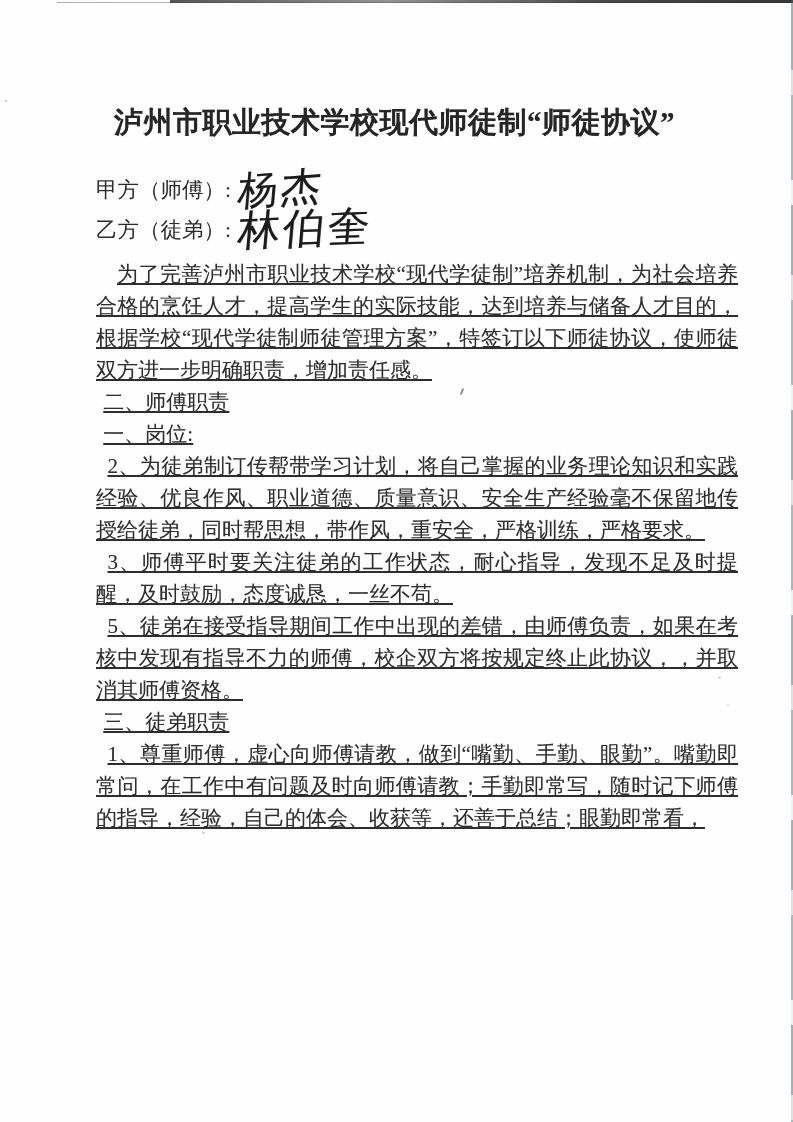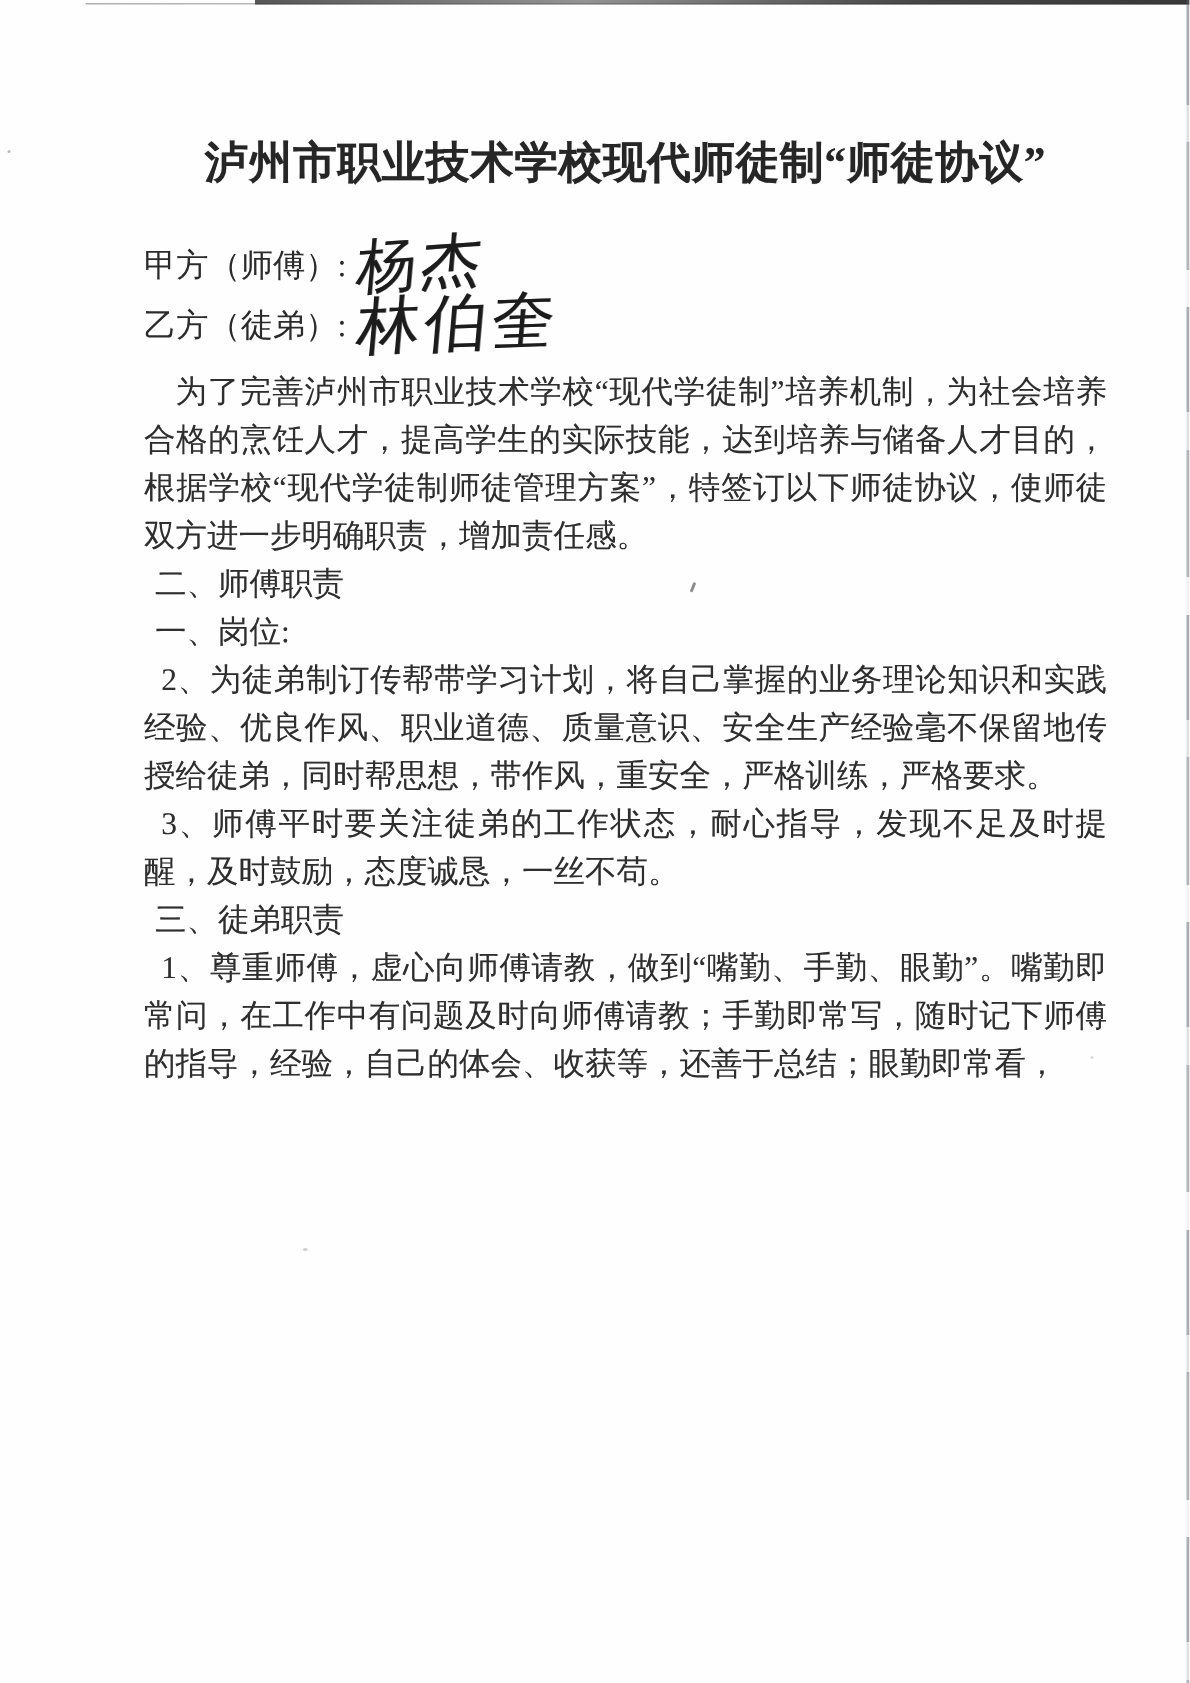--- a/index.html
+++ b/index.html
@@ -36,23 +36,23 @@
   .speck.s1{left:5px;top:100px;width:2px;height:2px;}
   .speck.s2{left:461px;top:388px;width:2px;height:7px;transform:rotate(22deg);background:rgba(50,50,50,.55);border-radius:1px;}
   .speck.s3{left:202px;top:832px;width:3px;height:2px;background:rgba(90,90,90,.3);}
   .speck.s4{left:718px;top:676px;width:3px;height:3px;background:rgba(120,120,120,.3);}
   .speck.s5{left:727px;top:704px;width:2px;height:2px;background:rgba(120,120,120,.28);}
 
   .content{
     position:absolute;left:96px;top:86px;width:642px;
   }
   .doc-title{
-    margin:5px;
+    margin:18px;
     font-size:29px;line-height:36px;font-weight:700;
-    text-align:center;letter-spacing:.5px;color:#262626;
+    letter-spacing:.5px;color:#262626;
     text-shadow:0 0 .5px rgba(0,0,0,.4);
   }
   .parties{margin-top:30px;}
   .party-row{
     font-size:21.5px;line-height:40px;height:40px;white-space:nowrap;
     color:#2b2b2b;
   }
   .sig{
     display:inline-block;
     font-size:40px;line-height:20px;
@@ -63,21 +63,21 @@
     text-shadow:.5px 0 0 rgba(0,0,0,.5);
   }
   .sig.sig-b{transform:rotate(-2deg) skewX(-7deg);font-size:42px;}
   .body-text{
     margin-top:8px;
     font-size:21px;line-height:32px;
     text-align:justify;
     color:#2e2e2e;
     text-shadow:0 0 .4px rgba(0,0,0,.25);
   }
-  .body-text p{margin:0;padding:0;}
+  .body-text p{margin:0;padding:0;text-decoration:underline;}
   .intro{text-indent:1em;}
   .section-heading{text-indent:.35em;}
   .agreement-item{text-indent:.55em;}
 </style>
 </head>
 <body>
 
 <div class="page">
 
   <div class="scan-top-thin"></div>
@@ -103,19 +103,20 @@
     </div>
 
     <div class="body-text">
       <p class="intro">为了完善泸州市职业技术学校“现代学徒制”培养机制，为社会培养合格的烹饪人才，提高学生的实际技能，达到培养与储备人才目的，根据学校“现代学徒制师徒管理方案”，特签订以下师徒协议，使师徒双方进一步明确职责，增加责任感。</p>
 
       <p class="section-heading">二、师傅职责</p>
 
       <p class="section-heading">一、岗位:</p>
       <p class="agreement-item">2、为徒弟制订传帮带学习计划，将自己掌握的业务理论知识和实践经验、优良作风、职业道德、质量意识、安全生产经验毫不保留地传授给徒弟，同时帮思想，带作风，重安全，严格训练，严格要求。</p>
       <p class="agreement-item">3、师傅平时要关注徒弟的工作状态，耐心指导，发现不足及时提醒，及时鼓励，态度诚恳，一丝不苟。</p>
+      <p class="agreement-item">5、徒弟在接受指导期间工作中出现的差错，由师傅负责，如果在考核中发现有指导不力的师傅，校企双方将按规定终止此协议，，并取消其师傅资格。</p>
 
       <p class="section-heading">三、徒弟职责</p>
       <p class="agreement-item">1、尊重师傅，虚心向师傅请教，做到“嘴勤、手勤、眼勤”。嘴勤即常问，在工作中有问题及时向师傅请教；手勤即常写，随时记下师傅的指导，经验，自己的体会、收获等，还善于总结；眼勤即常看，</p>
     </div>
 
   </div>
 </div>
 
 </body></html>

